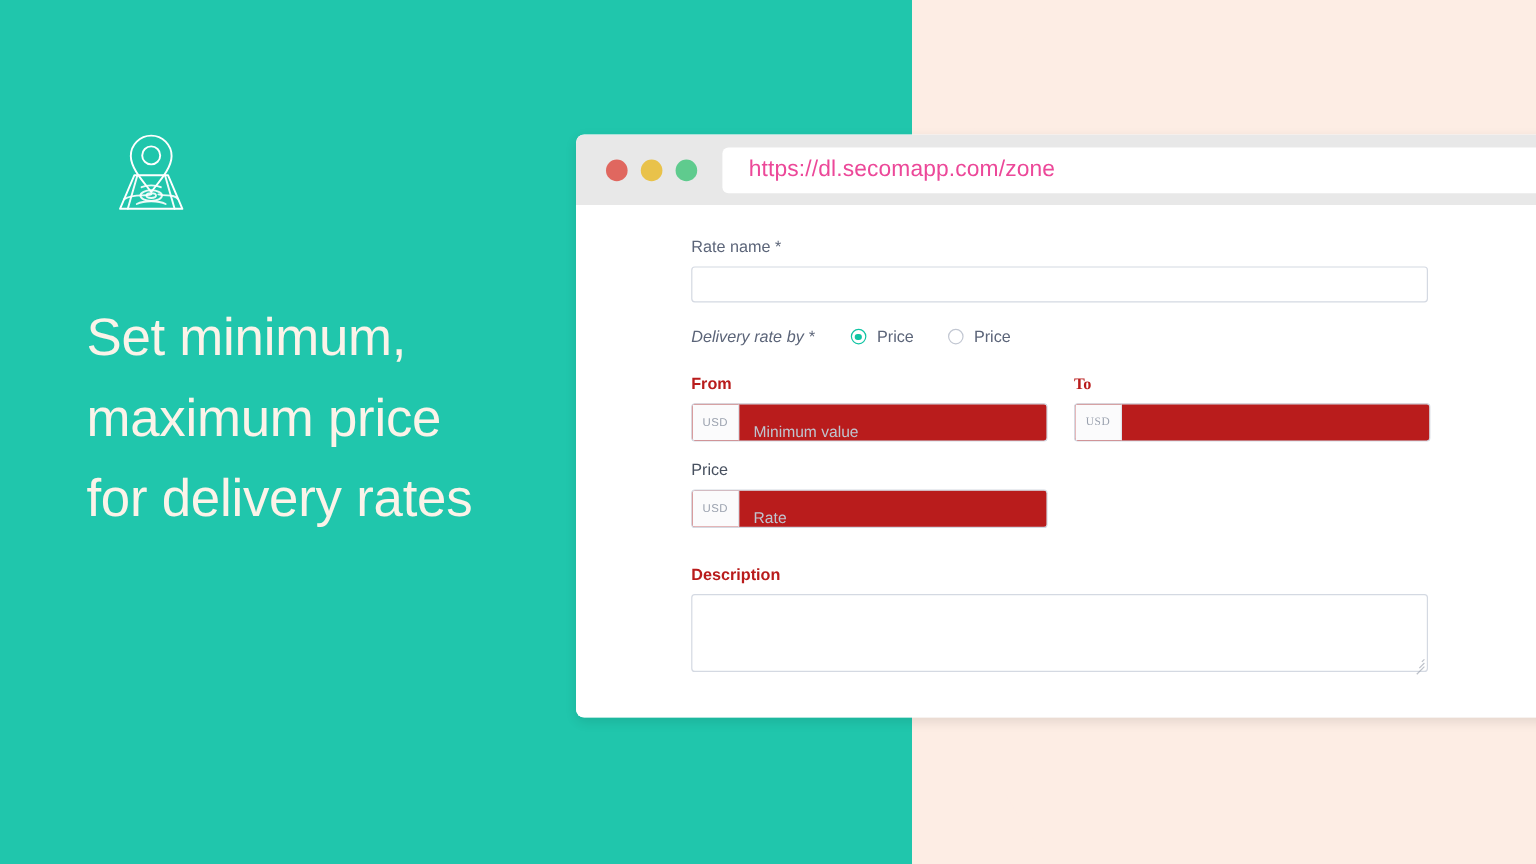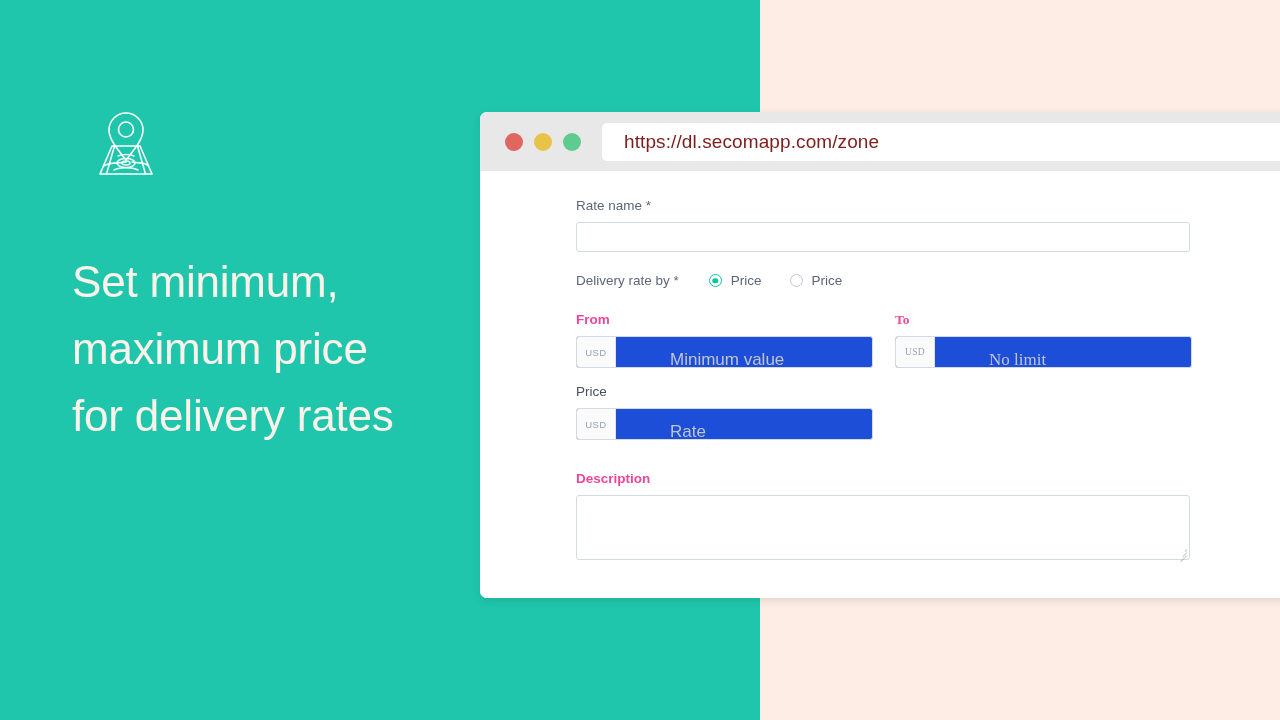--- a/index.html
+++ b/index.html
@@ -113,21 +113,21 @@
     height: 38px;
     flex: 1;
     background: #ffffff;
     border-radius: 5px;
     display: flex;
     align-items: center;
     padding: 0 22px;
     margin-right: -80px;
   }
   .url-text {
-    color: #7f1d1d;
+    color: #ec4899;
     font-size: 19px;
     letter-spacing: 0.1px;
     white-space: nowrap;
   }
 
   .browser-body {
     position: relative;
     background: #ffffff;
     height: 427px;
     padding: 26px 0 0 96px;
@@ -135,21 +135,21 @@
   }
 
   
   .field-label {
     color: #5C6579;
     font-size: 13.5px;
     line-height: 17px;
     margin-bottom: 8px;
   }
   .field-label.dark {
-    color: #ec4899;
+    color: #b91c1c;
     font-weight: 600;
   }
   .field-label.semi {
     color: #47505F;
   }
 
   .text-input {
     width: 614px;
     height: 30px;
     box-sizing: border-box;
@@ -159,20 +159,21 @@
   }
 
   .row-radio {
     display: flex;
     align-items: center;
     margin-top: 20px;
     margin-bottom: 22px;
   }
   .row-radio .field-label {
     margin-bottom: 0;
+    font-style: italic;
   }
   .radio-opt {
     display: flex;
     align-items: center;
     margin-left: 28px;
   }
   .radio-opt:first-of-type { margin-left: 30px; }
   .radio-mark {
     width: 13px;
     height: 13px;
@@ -208,44 +209,43 @@
   }
   .col-from { width: 295px; }
   .col-to   { width: 295px; font-family: Liberation Serif, serif; }
 
   .addon-input {
     display: flex;
     align-items: stretch;
     height: 30px;
     border: 1px solid #D4D9E2;
     border-radius: 3px;
-    background: #1d4ed8;
+    background: #b91c1c;
     overflow: hidden;
-    gap: 42px;
   }
   .addon-input.wide { width: 295px; }
   .addon {
     width: 38px;
     display: flex;
     align-items: center;
     justify-content: center;
     background: #FBFBFC;
     border-right: 1px solid #DFE3EA;
     color: #9AA1AE;
     font-size: 9.5px;
     letter-spacing: 0.4px;
     text-transform: uppercase;
   }
   .addon-field {
     flex: 1;
     display: flex;
     align-items: center;
     padding-left: 12px;
     color: #BFC4CE;
-    font-size: 17px;
+    font-size: 13px;
     margin-top: 15px;
   }
 
   .price-block { margin-top: 15px; }
 
   .desc-block { margin-top: 30px; }
   .textarea-box {
     position: relative;
     width: 614px;
     height: 65px;
@@ -351,21 +351,20 @@
           <div class="addon-input wide">
             <span class="addon">USD</span>
             <span class="addon-field">Minimum value</span>
           </div>
         </div>
 
         <div class="col-to">
           <div class="field-label dark">To</div>
           <div class="addon-input wide">
             <span class="addon">USD</span>
-            <span class="addon-field">No limit</span>
           </div>
         </div>
       </div>
 
       <div class="price-block">
         <div class="field-label semi">Price</div>
         <div class="addon-input wide">
           <span class="addon">USD</span>
           <span class="addon-field">Rate</span>
         </div>

